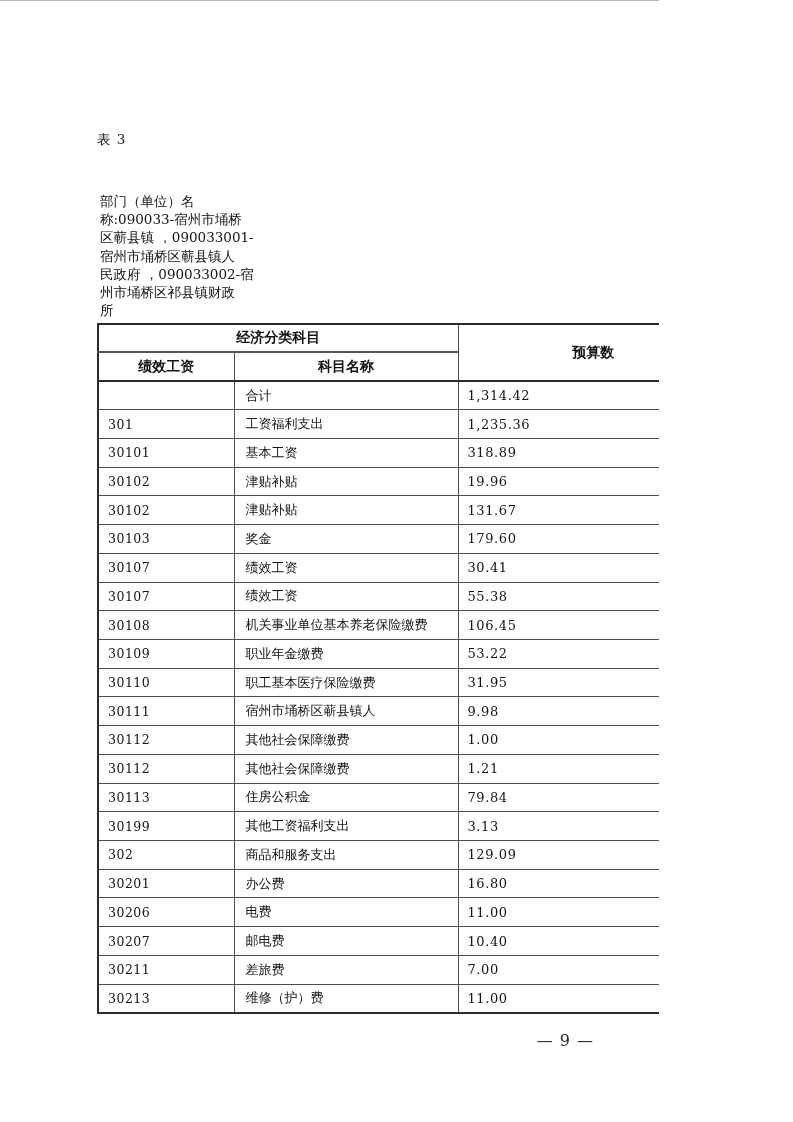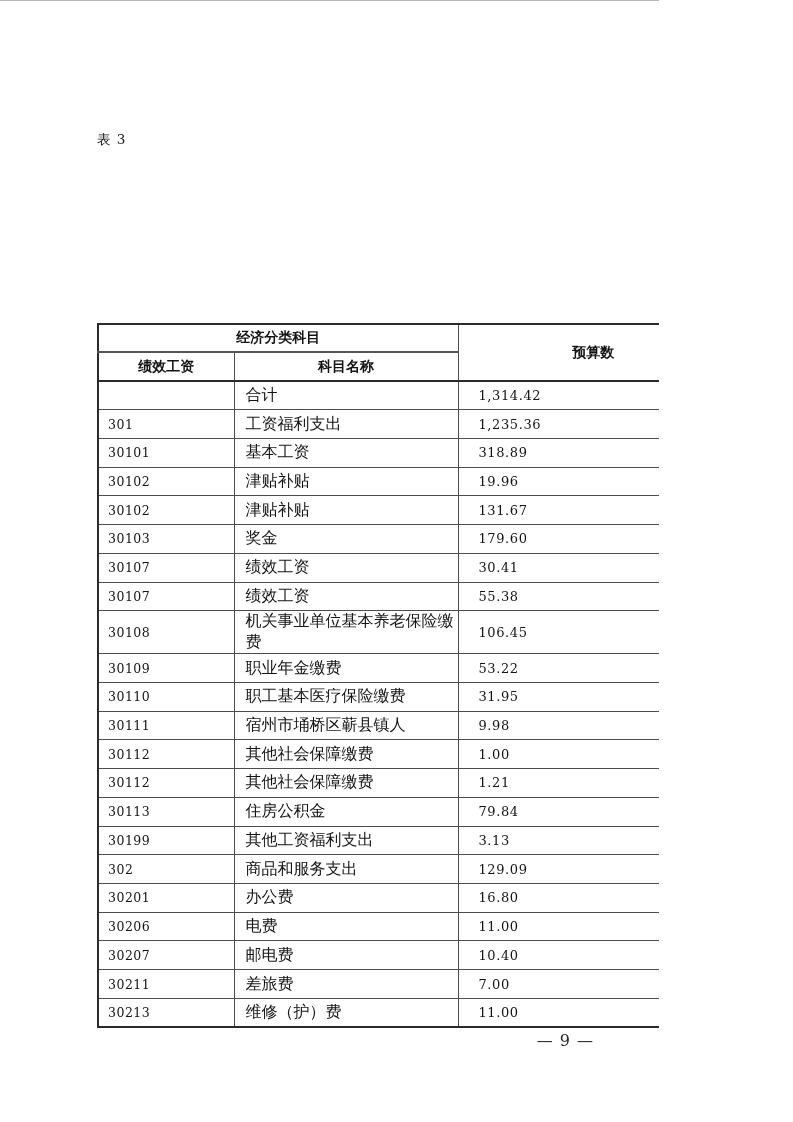--- a/index.html
+++ b/index.html
@@ -79,24 +79,24 @@
   table.budget thead tr.h-row-1 { border-bottom: 2px solid #555; }
   table.budget tbody tr { height: 28.72px; }
   table.budget td.cell-code {
     padding-left: 9px;
     font-size: 12.5px;
     letter-spacing: 0.5px;
     margin-top: 32px;
   }
   table.budget td.cell-name {
     padding-left: 11px;
-    font-size: 16px;
+    font-size: 13px;
   }
   table.budget td.cell-value {
-    padding-left: 20px;
+    padding-left: 9px;
     font-size: 13px;
     letter-spacing: 0.6px;
   }
   .page-number {
     position: absolute;
     left: 0;
     right: 65px;
     top: 1030px;
     text-align: right;
     font-size: 16px;
@@ -105,20 +105,27 @@
   }
 </style>
 </head>
 <body>
 
 <div class="page">
 
   <div class="table-label">表 3</div>
 
 
+  <div class="dept-block">部门（单位）名
+称:090033-宿州市埇桥
+区蕲县镇 ，090033001-
+宿州市埇桥区蕲县镇人
+民政府 ，090033002-宿
+州市埇桥区祁县镇财政
+所</div>
 
   <div class="unit-label">单位:万元</div>
 
   <table class="budget">
     <colgroup>
       <col style="width:136px">
       <col style="width:224px">
       <col style="width:271px">
     </colgroup>
     <thead>

